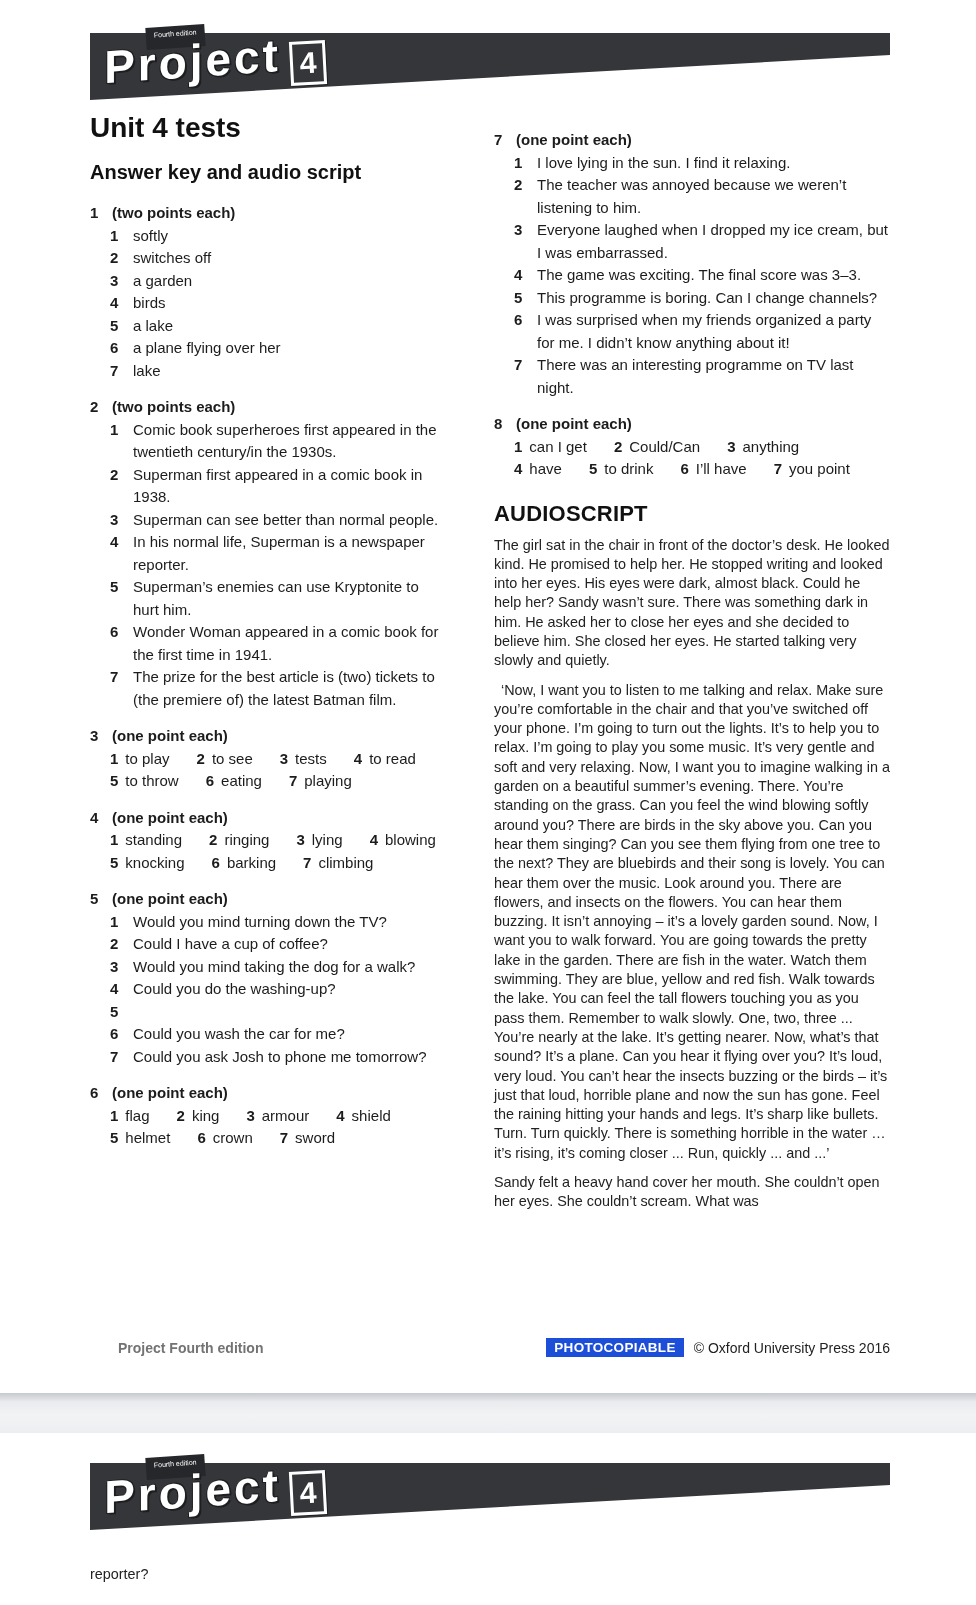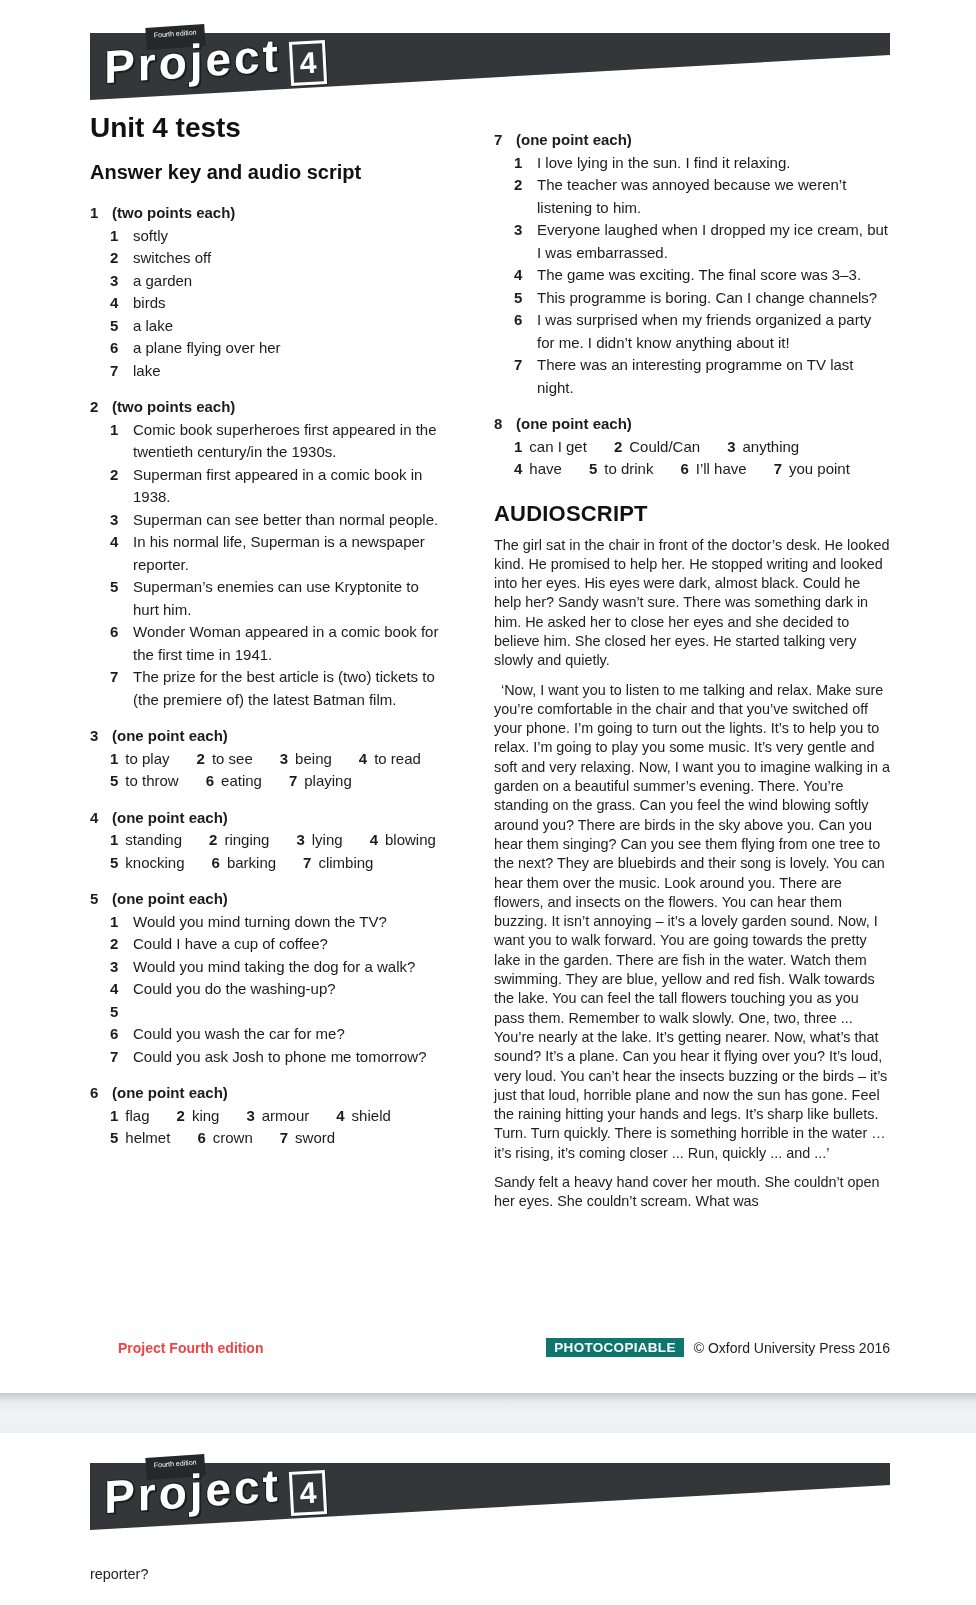--- a/index.html
+++ b/index.html
@@ -84,24 +84,24 @@
     margin: 0 0 10px; font-size: 14.4px; line-height: 19.3px; color: #222;
   }
   .script-paragraphs p:nth-child(2) { text-indent: 7px; }
 
   
   .footer {
     position: absolute; left: 90px; top: 1338px; width: 800px;
     display: flex; justify-content: space-between; align-items: center;
     font-size: 14px;
   }
-  .footer-left { font-weight: bold; color: #ef4444; padding-left: 28px; }
+  .footer-left { font-weight: bold; color: #737373; padding-left: 28px; }
   .footer-right { display: flex; align-items: center; gap: 10px; }
   .photocopiable-badge {
-    background: #0f766e; color: #ffffff; font-weight: bold;
+    background: #1d4ed8; color: #ffffff; font-weight: bold;
     font-size: 13.5px; padding: 2px 8px; letter-spacing: 0.3px;
   }
   .copyright { color: #222; }
 
   
   .page-separator {
     height: 40px; width: 100%;
     background: linear-gradient(180deg, #c6c9ce 0%, #e9ebee 22%, #f2f3f5 55%, #eceef1 100%);
   }
 
@@ -193,21 +193,21 @@
             <div class="ans-row">
               <span class="ans-num">7</span>
               <span class="ans-text">The prize for the best article is (two) tickets to (the premiere of) the latest Batman film.</span>
             </div>
           </section>
           <section class="exercise">
             <div class="ex-head">
               <span class="ex-num">3</span>
               <span class="ex-points">(one point each)</span>
             </div>
-            <div class="ans-line"><span class="inline-item"><span class="ans-num">1</span><span>to play</span></span><span class="inline-item"><span class="ans-num">2</span><span>to see</span></span><span class="inline-item"><span class="ans-num">3</span><span>being</span></span><span class="inline-item"><span class="ans-num">4</span><span>to read</span></span></div>
+            <div class="ans-line"><span class="inline-item"><span class="ans-num">1</span><span>to play</span></span><span class="inline-item"><span class="ans-num">2</span><span>to see</span></span><span class="inline-item"><span class="ans-num">3</span><span>tests</span></span><span class="inline-item"><span class="ans-num">4</span><span>to read</span></span></div>
             <div class="ans-line"><span class="inline-item"><span class="ans-num">5</span><span>to throw</span></span><span class="inline-item"><span class="ans-num">6</span><span>eating</span></span><span class="inline-item"><span class="ans-num">7</span><span>playing</span></span></div>
           </section>
           <section class="exercise">
             <div class="ex-head">
               <span class="ex-num">4</span>
               <span class="ex-points">(one point each)</span>
             </div>
             <div class="ans-line"><span class="inline-item"><span class="ans-num">1</span><span>standing</span></span><span class="inline-item"><span class="ans-num">2</span><span>ringing</span></span><span class="inline-item"><span class="ans-num">3</span><span>lying</span></span><span class="inline-item"><span class="ans-num">4</span><span>blowing</span></span></div>
             <div class="ans-line"><span class="inline-item"><span class="ans-num">5</span><span>knocking</span></span><span class="inline-item"><span class="ans-num">6</span><span>barking</span></span><span class="inline-item"><span class="ans-num">7</span><span>climbing</span></span></div>
           </section>

